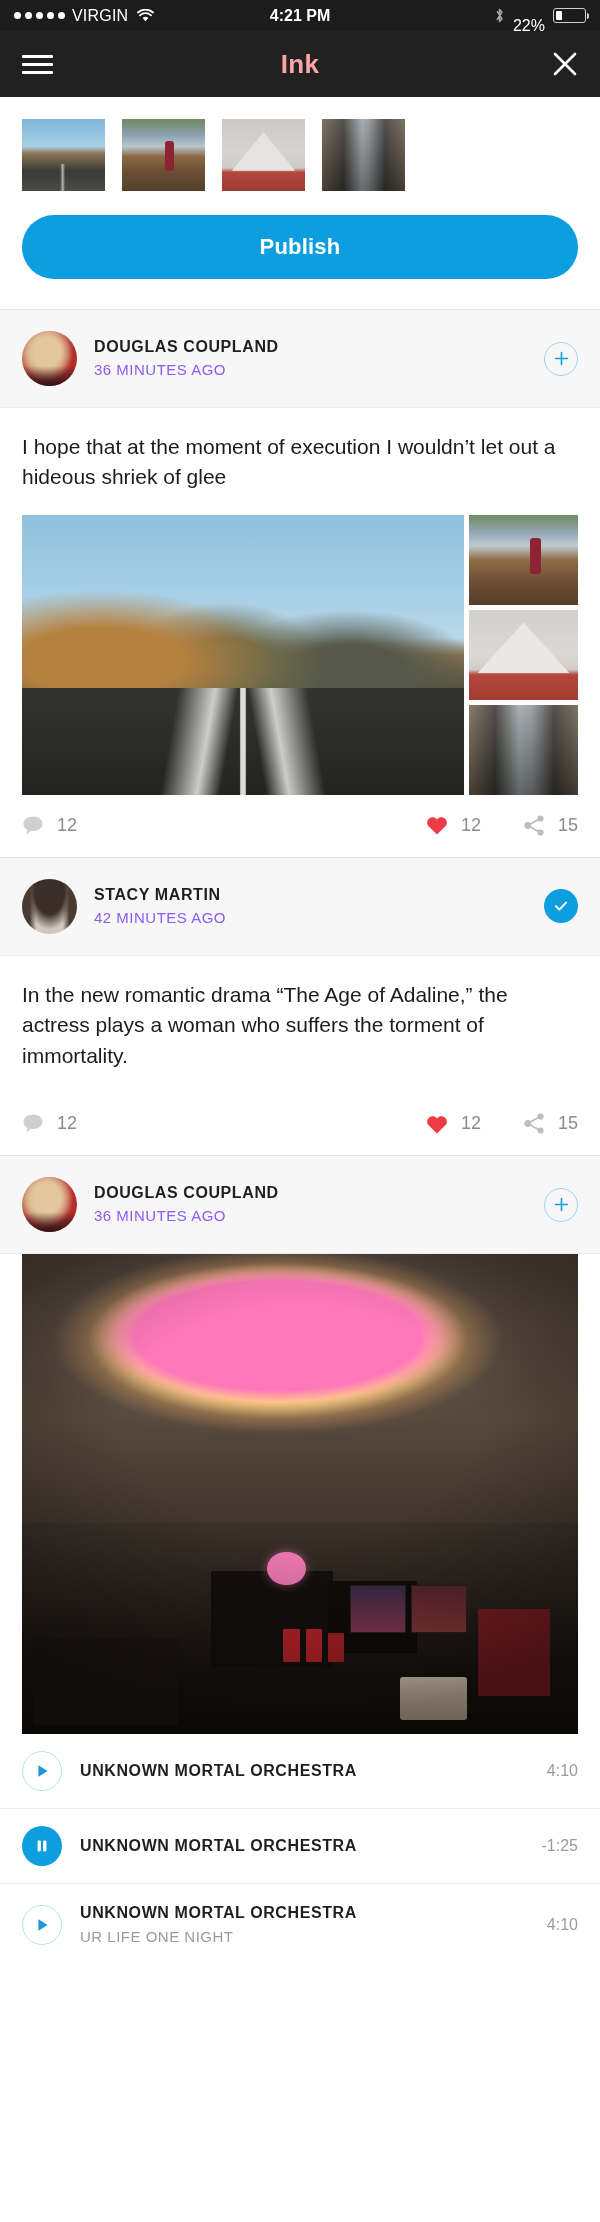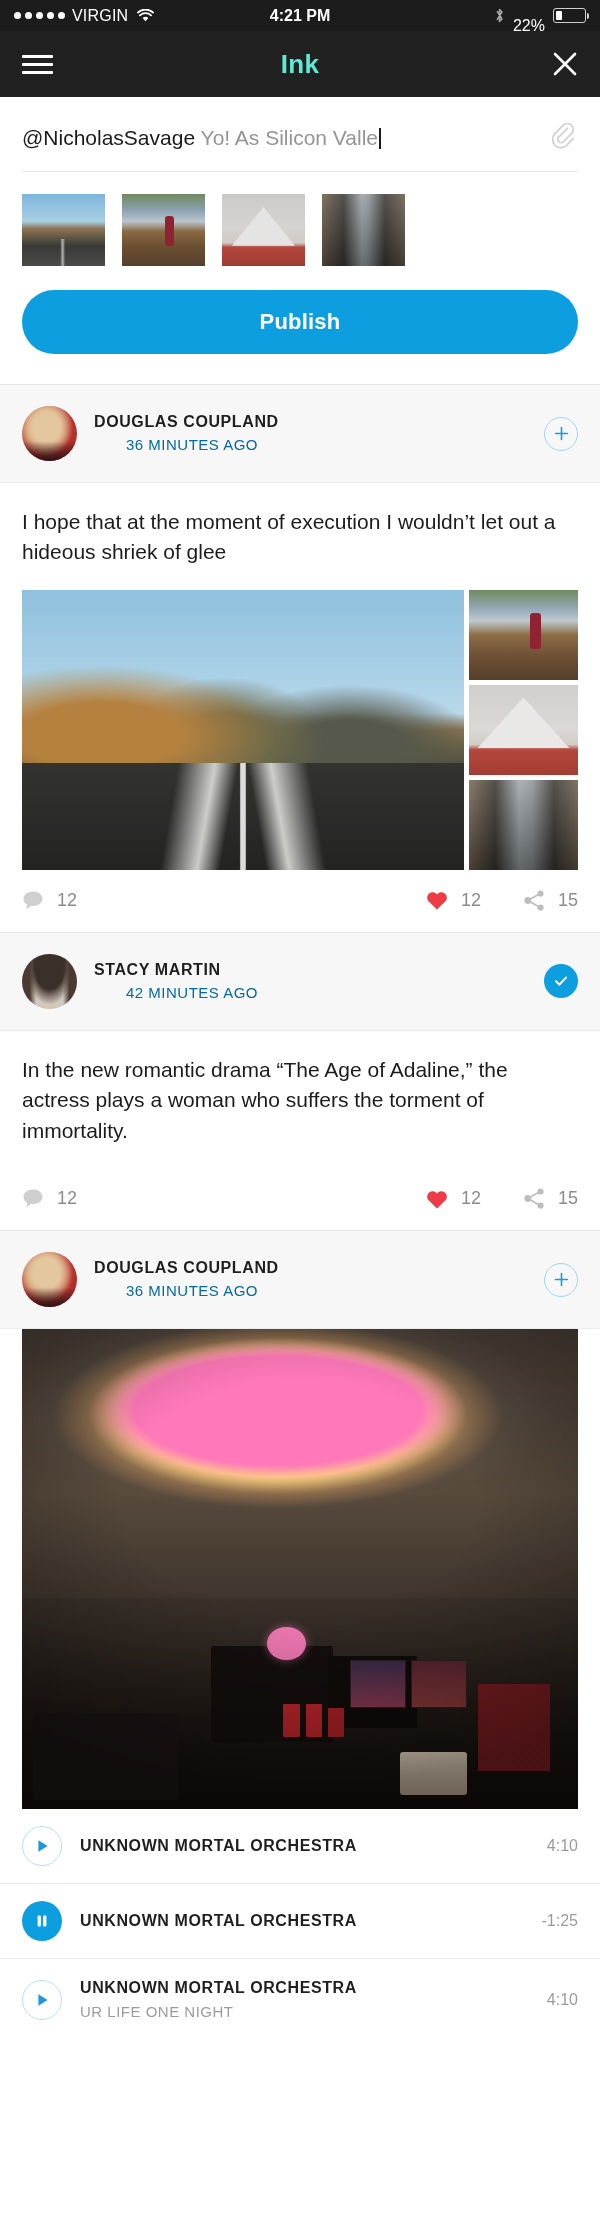--- a/index.html
+++ b/index.html
@@ -46,21 +46,21 @@
   .nav-bar {
     height:66px; background:#212121; display:flex; align-items:center;
     padding:0 22px; position:relative;
   }
   .hamburger { width:31px; cursor:pointer; display:block; }
   .hamburger span {
     display:block; height:3px; background:#fff; border-radius:1px; margin:5px 0;
   }
   .nav-title {
     position:absolute; left:0; right:0; text-align:center;
-    color:#5eead4; font-size:26px; font-weight:bold; letter-spacing:.3px;
+    color:#fca5a5; font-size:26px; font-weight:bold; letter-spacing:.3px;
     pointer-events:none;
   }
   .close-x { margin-left:auto; position:relative; z-index:2; cursor:pointer; }
 
   
   .compose { background:#fff; padding:0 22px; }
   .compose-row {
     display:flex; align-items:center; gap:12px;
     padding:26px 0 18px 0; border-bottom:1px solid #e9e9e9;
   }
@@ -101,21 +101,21 @@
     width:55px; height:55px; border-radius:50%; overflow:hidden;
     flex:0 0 auto; position:relative;
   }
   .avatar > div { position:absolute; inset:0; }
   .post-meta { flex:1; min-width:0; }
   .post-author {
     font-size:16px; font-weight:bold; color:#1f1f1f;
     letter-spacing:.6px; line-height:1.5;
   }
   .post-time {
-    font-size:15px; color:#0369a1; letter-spacing:.5px; line-height:1.5;margin-left:32px;
+    font-size:15px; color:#8b5cf6; letter-spacing:.5px; line-height:1.5;
   }
   .follow-btn {
     width:34px; height:34px; border-radius:50%; flex:0 0 auto; cursor:pointer;
     display:flex; align-items:center; justify-content:center;
     border:1.5px solid #9fd6f0; background:transparent;
   }
   .follow-btn.done { border-color:transparent; }
 
   .post-body {
     font-size:21px; line-height:1.45; color:#1c1c1c;
@@ -207,29 +207,20 @@
       <span></span>
       <span></span>
   </span>
   <div class="nav-title">Ink</div>
   <svg class="close-x" width="26" height="26" viewBox="0 0 26 26">
     <path d="M3 3 23 23M23 3 3 23" stroke="#fff" stroke-width="2.6" stroke-linecap="round"></path>
   </svg>
 </div>
 
 <div class="compose">
-  <div class="compose-row">
-    <div class="compose-text">
-      <span class="handle">@NicholasSavage</span>
-      <span class="draft">Yo! As Silicon Valle</span><span class="caret"></span>
-    </div>
-    <svg class="clip-btn" width="26" height="30" viewBox="0 0 26 30">
-      <path d="M19 9 9.5 18.5a3.6 3.6 0 0 0 5.1 5.1l9.2-9.2a6.4 6.4 0 0 0-9-9L5 15.2a9 9 0 0 0 12.7 12.7l7.5-7.5" transform="translate(-2,-3) scale(0.92)" stroke="#6d6d6d" stroke-width="2" fill="none" stroke-linecap="round"></path>
-    </svg>
-  </div>
 
   <div class="thumb-strip">
     <div class="thumb">
       <div style="background:linear-gradient(#7db6da 0%,#a8cfe4 38%,#8d7456 48%,#5b5442 62%,#3a3a38 72%,#4a4a48 100%)"></div>
       <div style="background:linear-gradient(90deg,transparent 46%,#d8d8d8 49%,transparent 52%);opacity:.75;top:62%"></div>
     </div>
     <div class="thumb">
       <div style="background:linear-gradient(#6f8a5e 0%,#8aa0b0 22%,#b9c6cc 38%,#8a6a44 52%,#6d4f33 72%,#54402c 100%)"></div>
       <div style="position:absolute;left:52%;top:30%;width:9px;height:30px;background:#8e2433;border-radius:3px"></div>
     </div>

